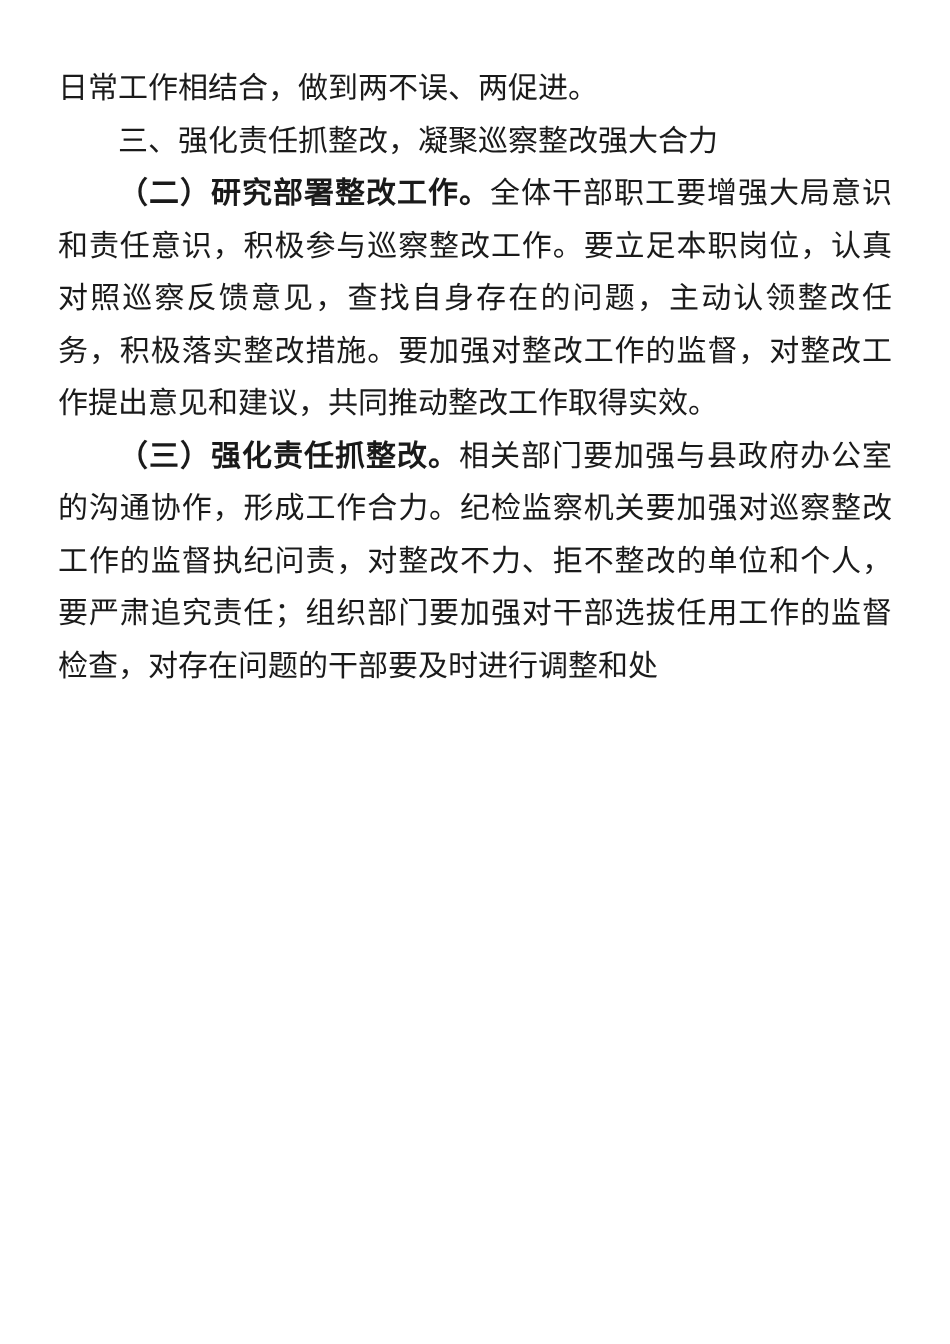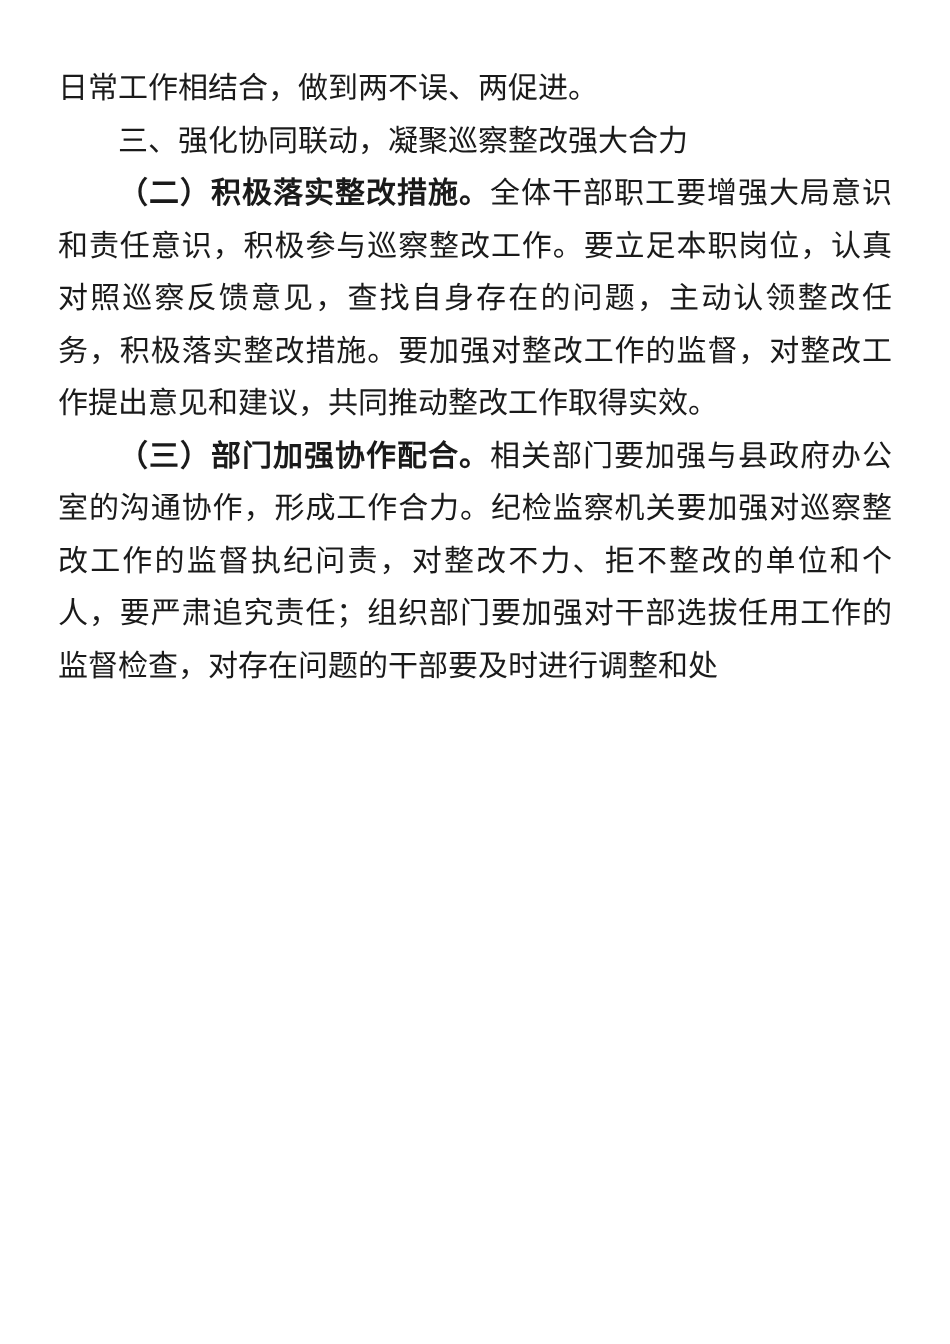--- a/index.html
+++ b/index.html
@@ -54,22 +54,22 @@
 </style>
 </head>
 <body>
 
 <div class="page">
   <div class="doc-body">
 
     <p class="para noindent cont"><span>日常工作相结合，做到两不误、两促进。</span></p>
 
 
-    <p class="para indent"><span class="heading-num">三、强化协同联动，凝聚巡察整改强大合力</span></p>
+    <p class="para indent"><span class="heading-num">三、强化责任抓整改，凝聚巡察整改强大合力</span></p>
 
 
 
-    <p class="para indent"><span class="lead">（二）积极落实整改措施。</span><span>全体干部职工要增强大局意识和责任意识，积极参与巡察整改工作。要立足本职岗位，认真对照巡察反馈意见，查找自身存在的问题，主动认领整改任务，积极落实整改措施。要加强对整改工作的监督，对整改工作提出意见和建议，共同推动整改工作取得实效。</span></p>
+    <p class="para indent"><span class="lead">（二）研究部署整改工作。</span><span>全体干部职工要增强大局意识和责任意识，积极参与巡察整改工作。要立足本职岗位，认真对照巡察反馈意见，查找自身存在的问题，主动认领整改任务，积极落实整改措施。要加强对整改工作的监督，对整改工作提出意见和建议，共同推动整改工作取得实效。</span></p>
 
-    <p class="para indent"><span class="lead">（三）部门加强协作配合。</span><span>相关部门要加强与县政府办公室的沟通协作，形成工作合力。纪检监察机关要加强对巡察整改工作的监督执纪问责，对整改不力、拒不整改的单位和个人，要严肃追究责任；组织部门要加强对干部选拔任用工作的监督检查，对存在问题的干部要及时进行调整和处</span></p>
+    <p class="para indent"><span class="lead">（三）强化责任抓整改。</span><span>相关部门要加强与县政府办公室的沟通协作，形成工作合力。纪检监察机关要加强对巡察整改工作的监督执纪问责，对整改不力、拒不整改的单位和个人，要严肃追究责任；组织部门要加强对干部选拔任用工作的监督检查，对存在问题的干部要及时进行调整和处</span></p>
 
   </div>
 </div>
 
 </body></html>

